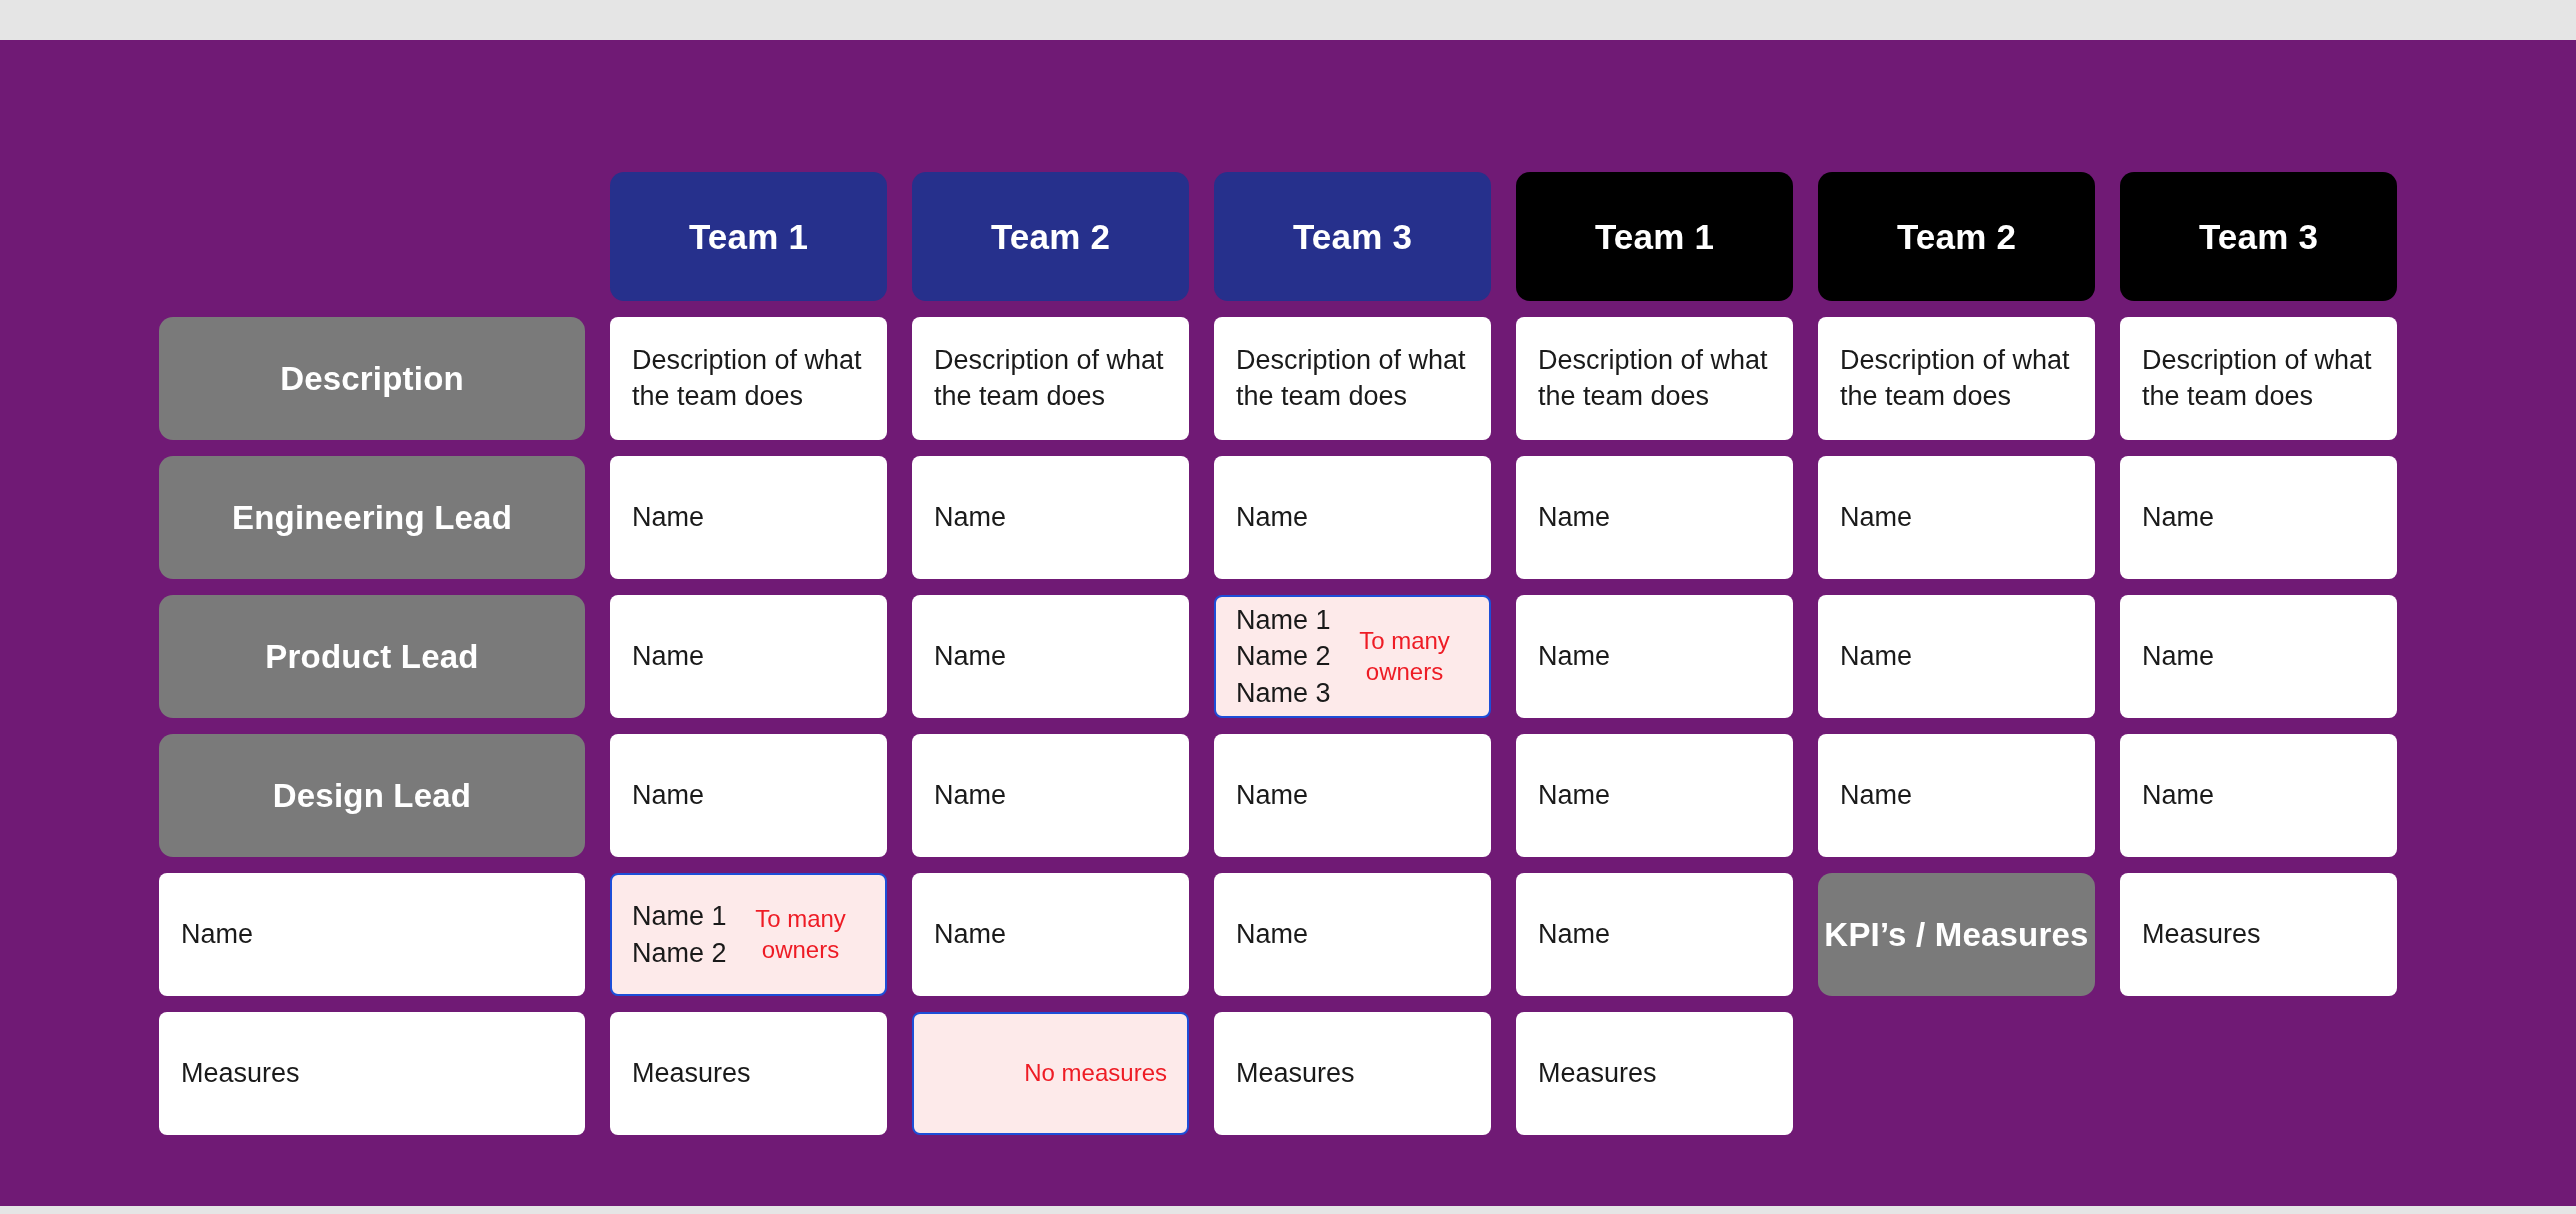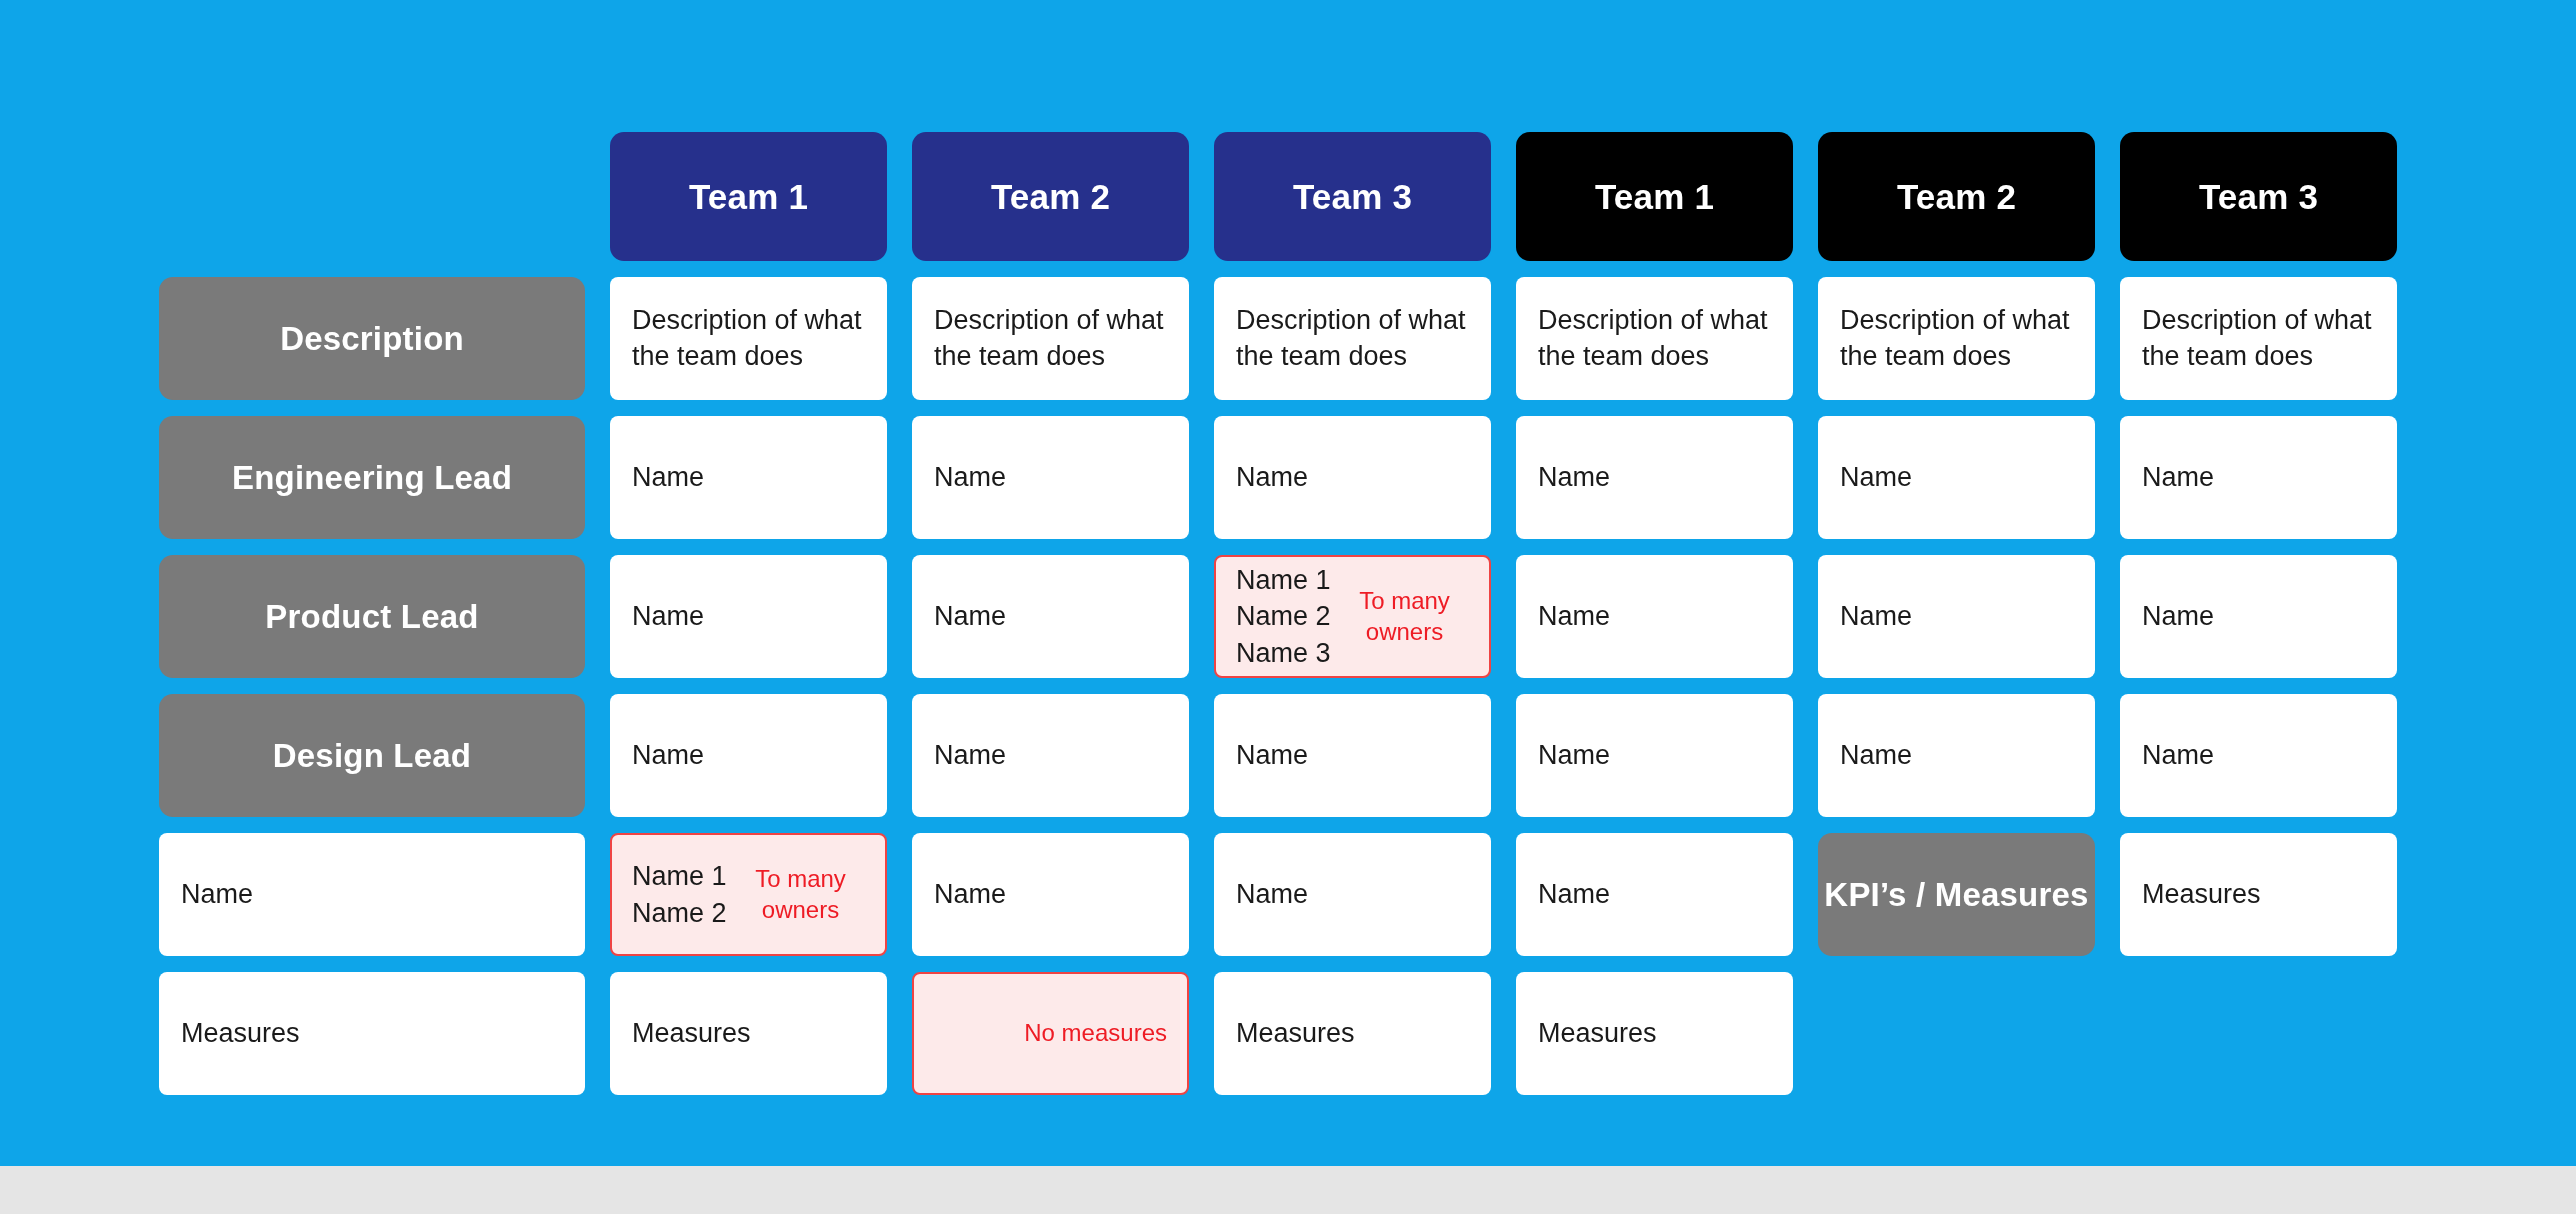--- a/index.html
+++ b/index.html
@@ -11,21 +11,22 @@
     height: 1215px;
     background: #e5e5e5;
     font-family: "Liberation Sans", sans-serif;
     overflow: hidden;
   }
 
   #board {
     position: relative;
     width: 2576px;
     height: 1166px;
-    background: #0ea5e9;
+    background: #701a75;
+    margin-top: 40px;
   }
 
   
   .grid {
     position: absolute;
     left: 159px;
     top: 132px;
     display: grid;
     grid-template-columns: 426px repeat(6, 277px);
     grid-template-rows: 129px repeat(6, 123px);
@@ -81,21 +82,21 @@
   .cell .cell-text {
     font-size: 27px;
     line-height: 1.32;
     color: #1a1a1a;
     font-weight: 400;
   }
 
   
   .cell.alert {
     background: #fdeaea;
-    border: 2px solid #ef4444;
+    border: 2px solid #1d4ed8;
     padding: 0 20px;
     align-items: center;
   }
   .cell.alert.names {
     justify-content: space-between;
   }
   .cell.alert.empty {
     justify-content: flex-end;
   }
   .cell .names-list {

